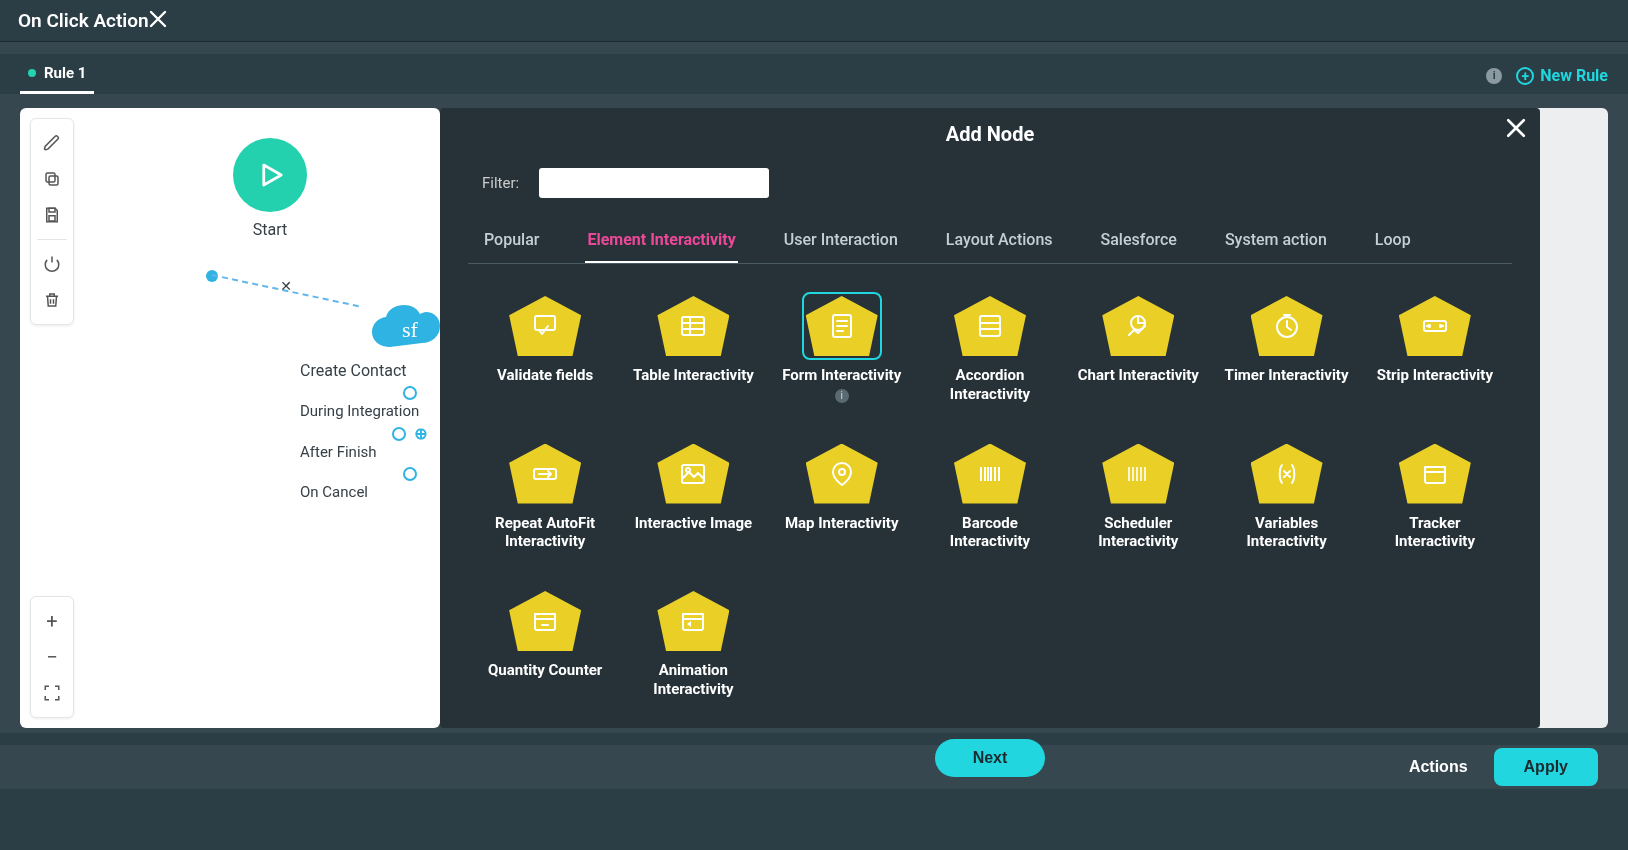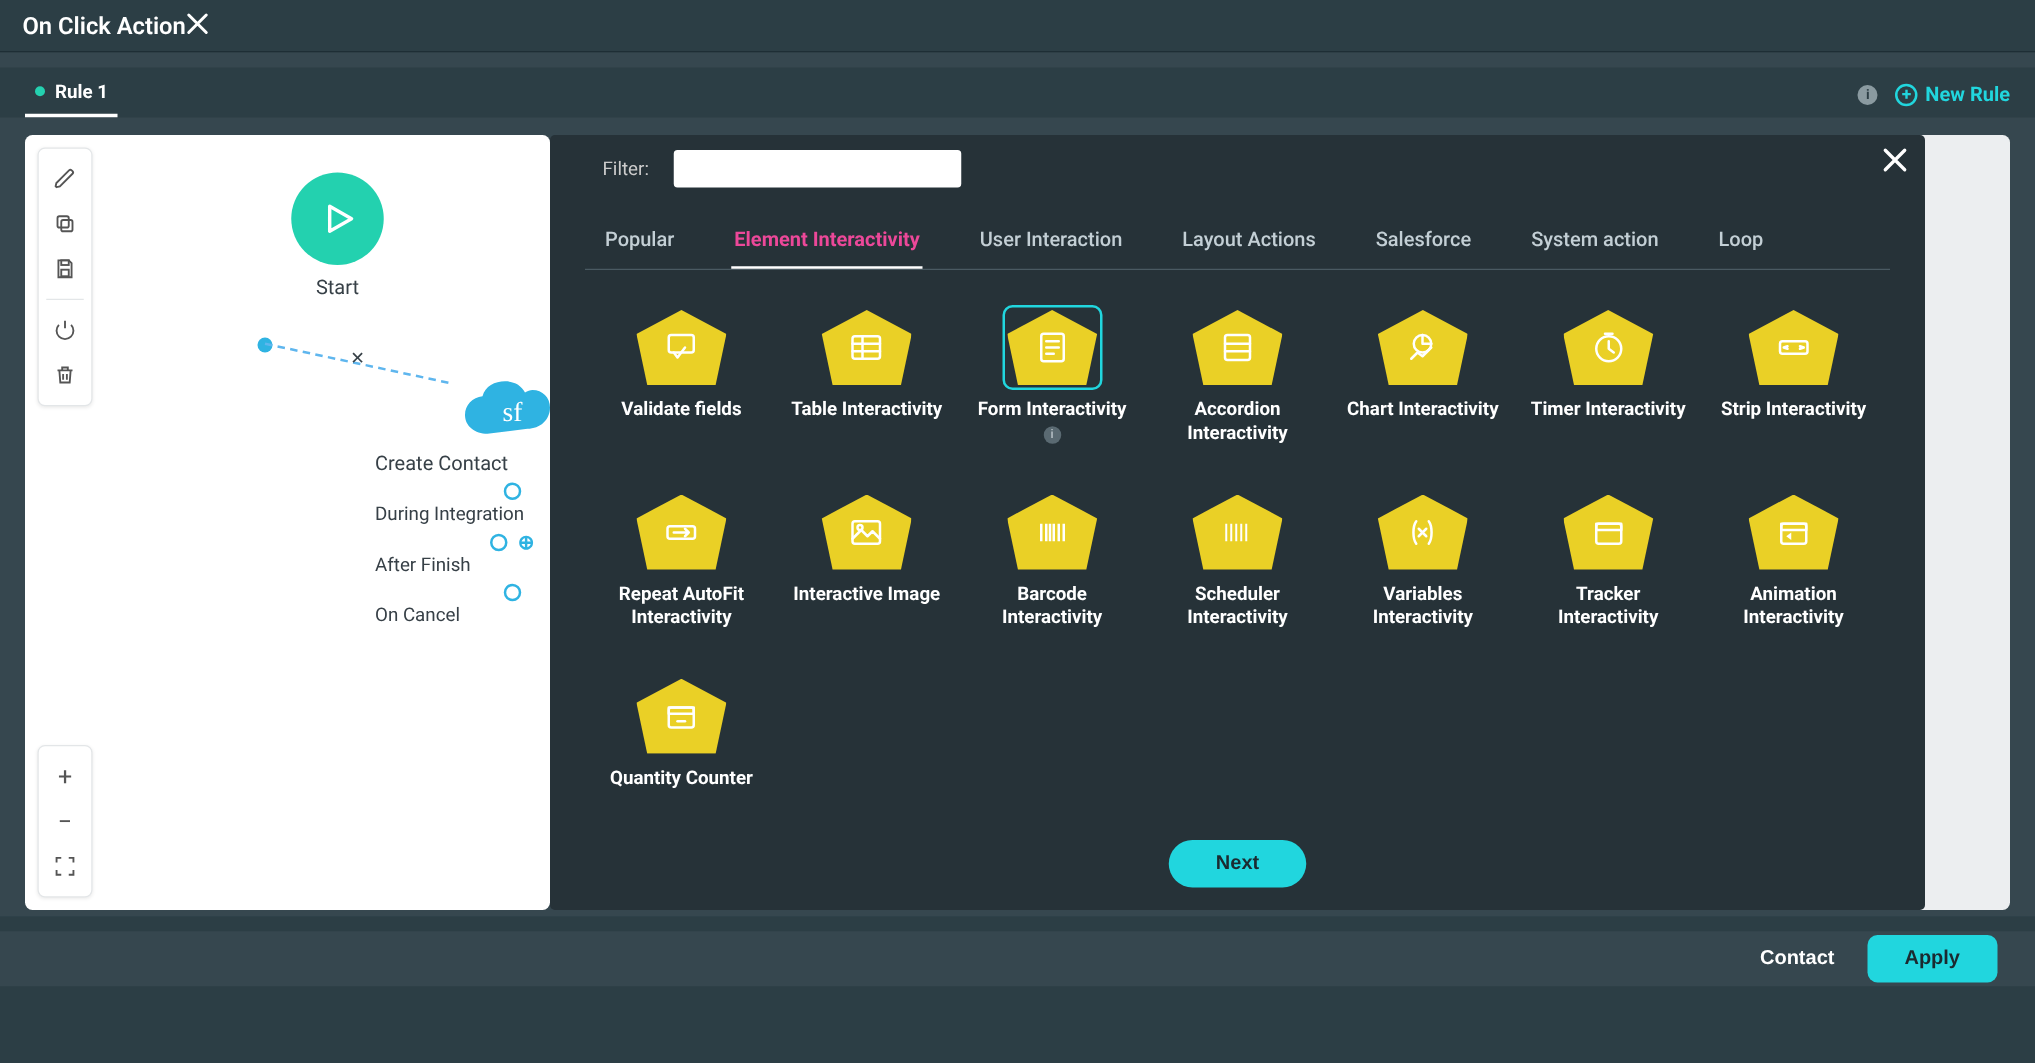--- a/index.html
+++ b/index.html
@@ -316,20 +316,21 @@
       </div>
     </div>
   </div>
 
   <div class="modal">
     <div class="modal-close">
       <svg width="20" height="20" viewBox="0 0 18 18">
           <path d="M2 2 L16 16 M16 2 L2 16" stroke="#fff" stroke-width="2.4" stroke-linecap="round"></path>
         </svg>
     </div>
+    <div class="modal-title">Add Node</div>
     <div class="filter-row">
       <label>Filter:</label>
       <input class="filter-input" type="text" value="" style="">
     </div>
 
     <div class="cat-tabs" id="cat-tabs">
         <div class="cat-tab">Popular</div>
         <div class="cat-tab active">Element Interactivity</div>
         <div class="cat-tab">User Interaction</div>
         <div class="cat-tab">Layout Actions</div>
@@ -438,20 +439,31 @@
                 <circle cx="10" cy="11" r="2" stroke="#fff" stroke-width="2" fill="none" stroke-linecap="round" stroke-linejoin="round"></circle>
               </svg>
             </div>
           </div>
           <div class="label">Interactive Image</div>
         </div>
         <div class="node-card">
           <div class="penta-wrap">
             <div class="pentagon">
               <svg viewBox="0 0 30 30">
+                <path d="M15 4c-5 0-9 4-9 9 0 7 9 13 9 13s9-6 9-13c0-5-4-9-9-9z" stroke="#fff" stroke-width="2" fill="none" stroke-linecap="round" stroke-linejoin="round"></path>
+                <circle cx="15" cy="13" r="3" stroke="#fff" stroke-width="2" fill="none" stroke-linecap="round" stroke-linejoin="round"></circle>
+              </svg>
+            </div>
+          </div>
+          <div class="label">Map Interactivity</div>
+        </div>
+        <div class="node-card">
+          <div class="penta-wrap">
+            <div class="pentagon">
+              <svg viewBox="0 0 30 30">
                 <path d="M6 8v14M10 8v14M13 8v14M16 8v14M20 8v14M24 8v14" stroke="#fff" stroke-width="2"></path>
               </svg>
             </div>
           </div>
           <div class="label">Barcode Interactivity</div>
         </div>
         <div class="node-card">
           <div class="penta-wrap">
             <div class="pentagon">
               <svg viewBox="0 0 30 30">
@@ -475,49 +487,49 @@
         <div class="node-card">
           <div class="penta-wrap">
             <div class="pentagon">
               <svg viewBox="0 0 30 30">
                 <rect x="5" y="8" width="20" height="16" rx="2" stroke="#fff" stroke-width="2" fill="none" stroke-linecap="round" stroke-linejoin="round"></rect>
                 <rect x="5" y="8" width="20" height="5" stroke="#fff" stroke-width="2" fill="none" stroke-linecap="round" stroke-linejoin="round"></rect>
               </svg>
             </div>
           </div>
           <div class="label">Tracker Interactivity</div>
+        </div>
+        <div class="node-card">
+          <div class="penta-wrap">
+            <div class="pentagon">
+              <svg viewBox="0 0 30 30">
+                <rect x="5" y="8" width="20" height="16" rx="2" stroke="#fff" stroke-width="2" fill="none" stroke-linecap="round" stroke-linejoin="round"></rect>
+                <rect x="5" y="8" width="20" height="5" stroke="#fff" stroke-width="2" fill="none" stroke-linecap="round" stroke-linejoin="round"></rect>
+                <path d="M12 19h6" stroke="#fff" stroke-width="2" fill="none" stroke-linecap="round" stroke-linejoin="round"></path>
+              </svg>
+            </div>
+          </div>
+          <div class="label">Quantity Counter</div>
         </div>
         <div class="node-card">
           <div class="penta-wrap">
             <div class="pentagon">
               <svg viewBox="0 0 30 30">
                 <rect x="5" y="8" width="20" height="16" rx="2" stroke="#fff" stroke-width="2" fill="none" stroke-linecap="round" stroke-linejoin="round"></rect>
                 <rect x="5" y="8" width="20" height="5" stroke="#fff" stroke-width="2" fill="none" stroke-linecap="round" stroke-linejoin="round"></rect>
                 <path d="M9 18l4 3v-6z" fill="#fff"></path>
               </svg>
             </div>
           </div>
           <div class="label">Animation Interactivity</div>
         </div>
-        <div class="node-card">
-          <div class="penta-wrap">
-            <div class="pentagon">
-              <svg viewBox="0 0 30 30">
-                <rect x="5" y="8" width="20" height="16" rx="2" stroke="#fff" stroke-width="2" fill="none" stroke-linecap="round" stroke-linejoin="round"></rect>
-                <rect x="5" y="8" width="20" height="5" stroke="#fff" stroke-width="2" fill="none" stroke-linecap="round" stroke-linejoin="round"></rect>
-                <path d="M12 19h6" stroke="#fff" stroke-width="2" fill="none" stroke-linecap="round" stroke-linejoin="round"></path>
-              </svg>
-            </div>
-          </div>
-          <div class="label">Quantity Counter</div>
-        </div>
       </div>
 
     <div class="next-btn-row">
       <button class="next-btn">Next</button>
     </div>
   </div>
 </div>
 
 <div class="footer">
-  <button class="cancel-btn">Contact</button>
+  <button class="cancel-btn">Actions</button>
   <button class="apply-btn">Apply</button>
 </div>
 
 </body></html>

